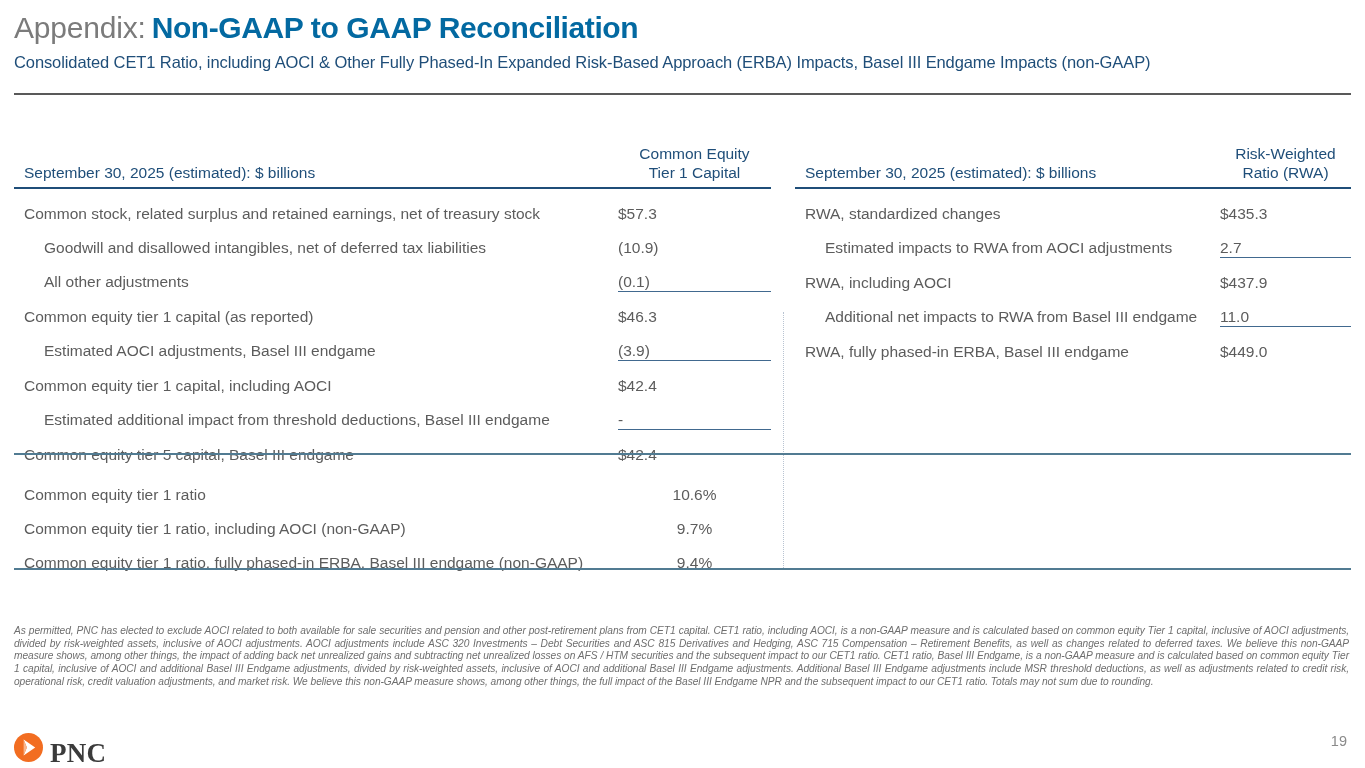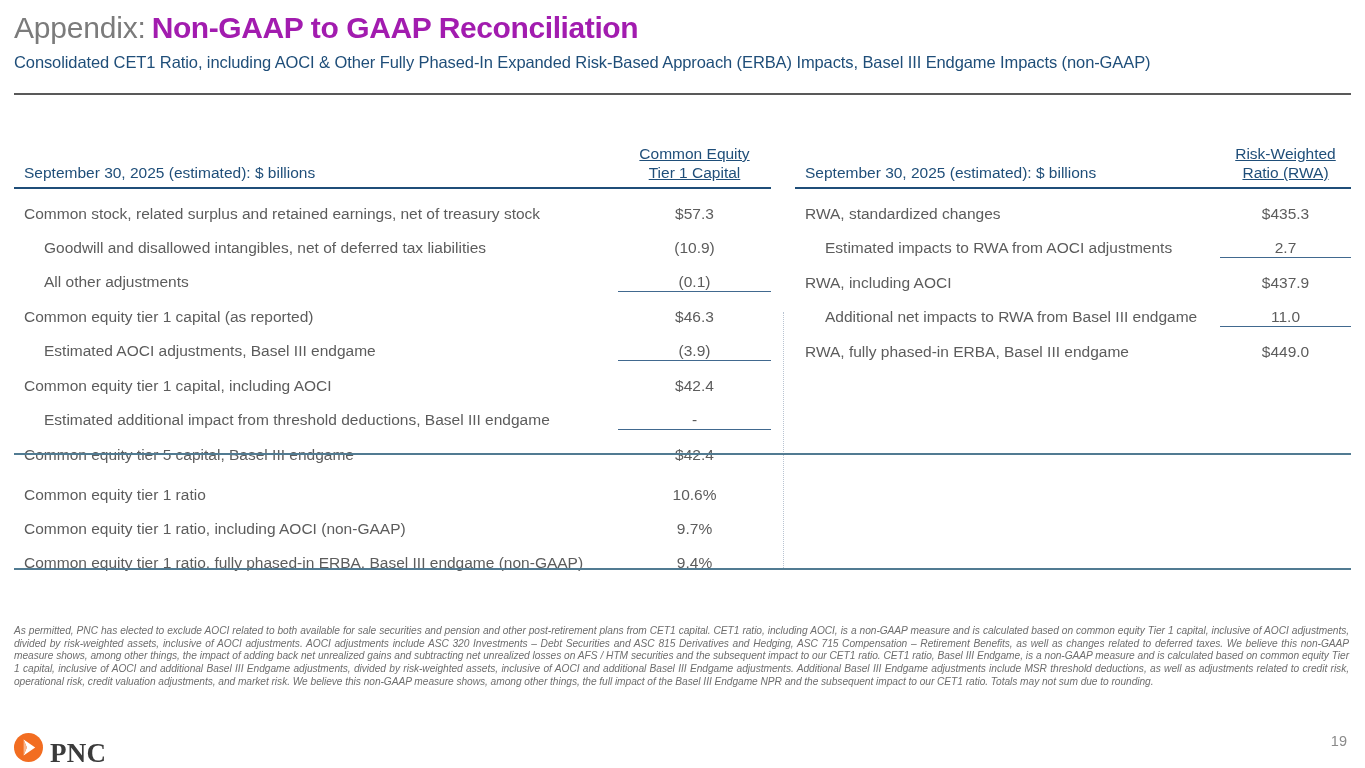--- a/index.html
+++ b/index.html
@@ -27,21 +27,21 @@
     white-space: nowrap;
     font-size: 30px;
     line-height: 40px;
   }
   .title-appendix {
     color: #7b7b7b;
     font-weight: 400;
     letter-spacing: -0.2px;
   }
   .title-main {
-    color: #a21caf;
+    color: #0369a1;
     font-weight: 700;
     letter-spacing: -0.4px;
     margin-left: 6px;
   }
 
   .subtitle {
     position: absolute;
     left: 14px;
     top: 50px;
     font-size: 16.5px;
@@ -110,35 +110,34 @@
     line-height: 19px;
   }
   th.col-head-label {
     text-align: left;
     padding-left: 10px;
     height: 58px;
   }
   th.col-head-value {
     text-align: center;
     height: 58px;
-    text-decoration: underline;
   }
 
   td.rowlabel,
   td.rowvalue {
     color: #5c5c5c;
     font-size: 15.5px;
     font-weight: 400;
     height: 30.5px;
     vertical-align: middle;
     padding-top: 16px;
   }
   td.rowlabel { text-align: left; padding-left: 10px; }
   td.rowlabel.indent { padding-left: 30px; }
-  td.rowvalue { text-align: center; }
+  td.rowvalue { text-align: left; }
 
   
   tr.ruled td.rowvalue {
     border-bottom: 1.5px solid #41698f;
   }
 
   
   .ratio-rule-top {
     position: absolute;
     left: 14px;

